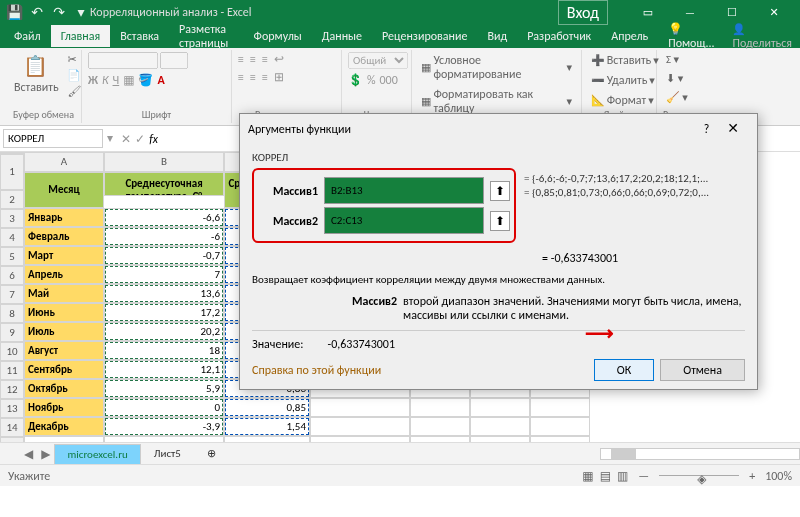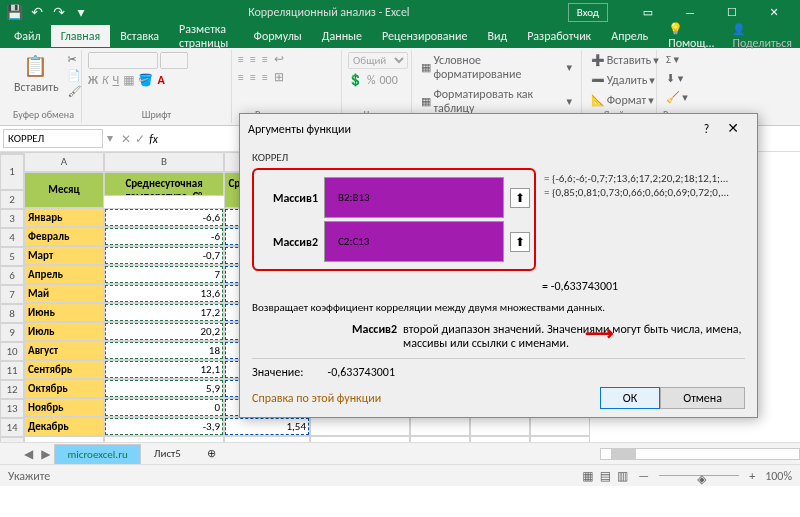--- a/index.html
+++ b/index.html
@@ -1,23 +1,23 @@
 <!DOCTYPE html>
 <html><head>
 <meta charset="utf-8">
 <style>
 *{box-sizing:border-box;margin:0;padding:0;font-family:Calibri,Arial,sans-serif;font-size:12px;user-select:none}
 body{background:#fff;width:800px;height:517px;overflow:hidden}
 .titlebar{background:#0e7c42;height:24px;display:flex;align-items:center;color:#fff;padding:0 6px}
 .qat{display:flex;gap:4px;align-items:center}
 .qat span{width:18px;height:18px;display:flex;align-items:center;justify-content:center;opacity:.9;font-size:14px}
-.title{flex:1;text-align:center;font-size:12px;color:#ddd}
+.title{flex:1;font-size:12px;color:#ddd}
 .winbtns{display:flex;gap:2px}
 .winbtn{width:40px;height:24px;display:flex;align-items:center;justify-content:center;color:#fff;font-size:11px}
-.login{font-size:11px;padding:2px 8px;border:1px solid rgba(255,255,255,.4);margin-right:20px}
+.login{font-size:16px;padding:2px 8px;border:1px solid rgba(255,255,255,.4);margin-right:20px}
 .ribtabs{background:#0e7c42;height:24px;display:flex;align-items:center;padding-left:4px}
 .ribtab{color:#eee;padding:4px 10px;font-size:12px}
 .ribtab.active{background:#f3f3f3;color:#0e7c42}
 .share{color:#bbb;font-size:11px;padding:4px 8px;margin-left:auto}
 .ribbon{background:#f3f3f3;display:flex;height:78px;border-bottom:1px solid #ccc;padding:2px 6px}
 .ribgroup{display:flex;flex-direction:column;justify-content:space-between;padding:2px 6px;border-right:1px solid #ddd}
 .ribgroup .ctrls{display:flex;gap:4px;align-items:flex-start;flex:1}
 .ribgroup .lbl{text-align:center;font-size:10px;color:#777}
 .ribbtn{display:flex;flex-direction:column;align-items:center;padding:2px;gap:2px;color:#666}
 .ribbtn .ic{font-size:20px}
@@ -46,31 +46,31 @@
 .status{display:flex;background:#f3f3f3;border-top:1px solid #ddd;height:22px;align-items:center;padding:0 8px;font-size:11px;color:#666}
 .dialog{position:absolute;left:239px;top:113px;width:519px;border:1px solid #888;background:#efefef;box-shadow:2px 2px 12px rgba(0,0,0,.3);font-size:11px}
 .dlgtitle{display:flex;padding:4px 8px;align-items:center}
 .dlgtitle .tt{flex:1;font-size:12px}
 .dlgtitle .help{padding:2px 8px}
 .dlgtitle .close{padding:2px 10px;font-size:14px}
 .dlgbody{padding:8px 12px}
 .fname{font-size:11px;color:#333}
 .argrow{display:flex;align-items:center;gap:6px;margin:3px 0}
 .arglbl{width:60px;text-align:right;font-weight:bold}
-.arginp{border:1px solid #999;padding:13px;font-size:11px;width:180px;background:#a21caf}
+.arginp{border:1px solid #999;padding:6px;font-size:11px;width:160px;background:#15803d}
 .argbtn{width:20px;height:20px;border:1px solid #999;background:#fff;display:flex;align-items:center;justify-content:center}
 .argres{font-size:11px;color:#333;margin-left:4px}
 .redbox{border:2px solid #d00;border-radius:6px;padding:4px;margin:4px 0}
 .desc{margin:8px 0;font-size:11px}
 .desc b{font-weight:bold}
 .hline{border-top:1px solid #ccc;margin:6px 0}
 .dlgfoot{display:flex;align-items:center;gap:8px}
 .link{color:#a16207}
 .valrow{display:flex;gap:24px}
-.btns{margin-left:auto;display:flex;}
+.btns{margin-left:auto;display:flex;gap:6px}
 .btn{border:1px solid #adadad;background:#e1e1e1;padding:3px 22px;font-size:12px}
 .btn.primary{border:1px solid #0078d7;background:#e5f1fb}
 .arrow{position:absolute;font-size:20px;color:#d00;font-weight:bold}
 .sel{outline:1.5px dashed #227447;outline-offset:-2px}
 .sel2{outline:1.5px dashed #004fb4;outline-offset:-2px}
 </style>
 </head>
 <body>
 
 <div class="titlebar">

